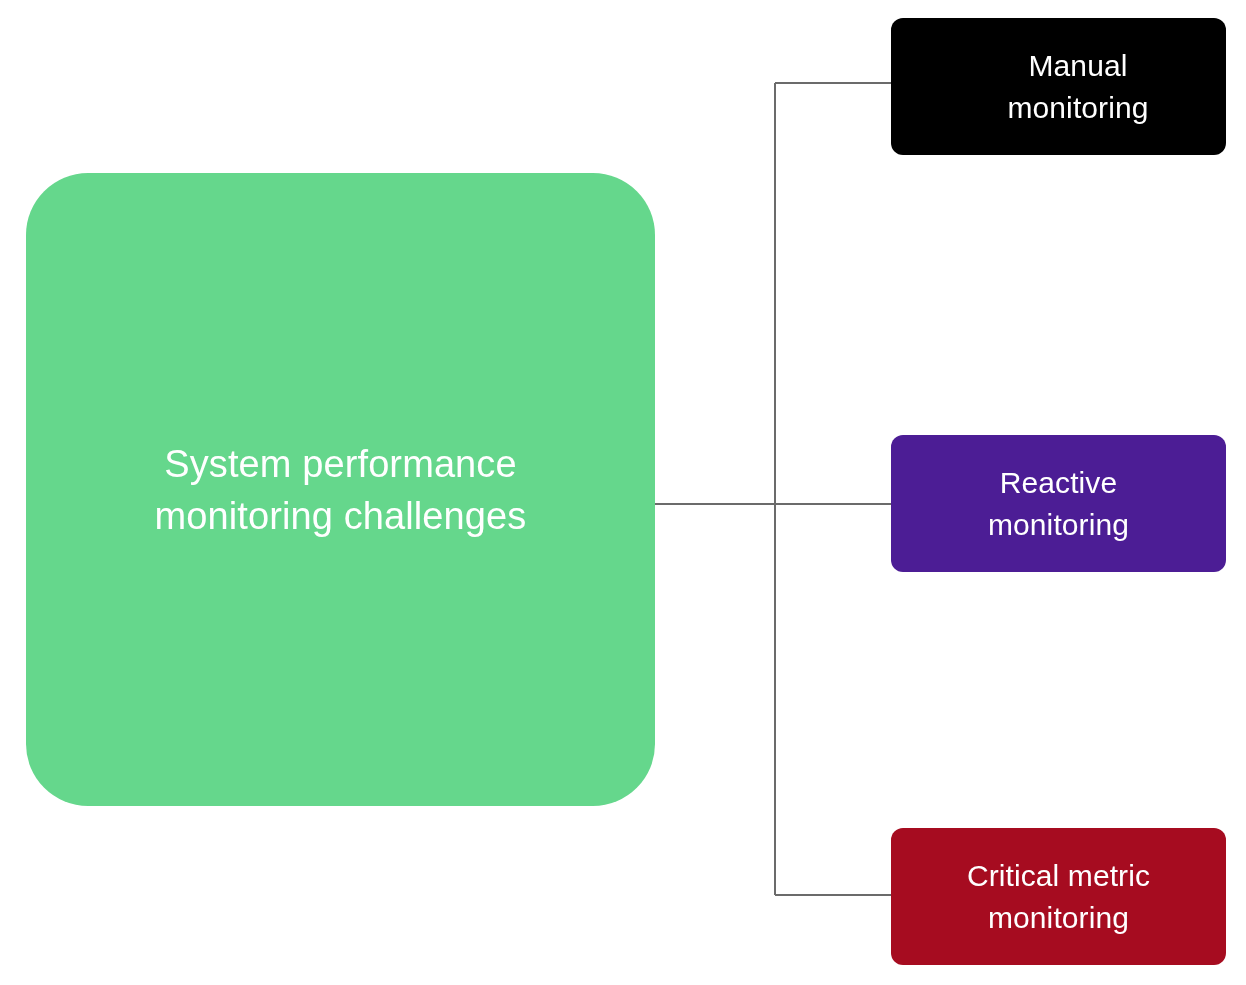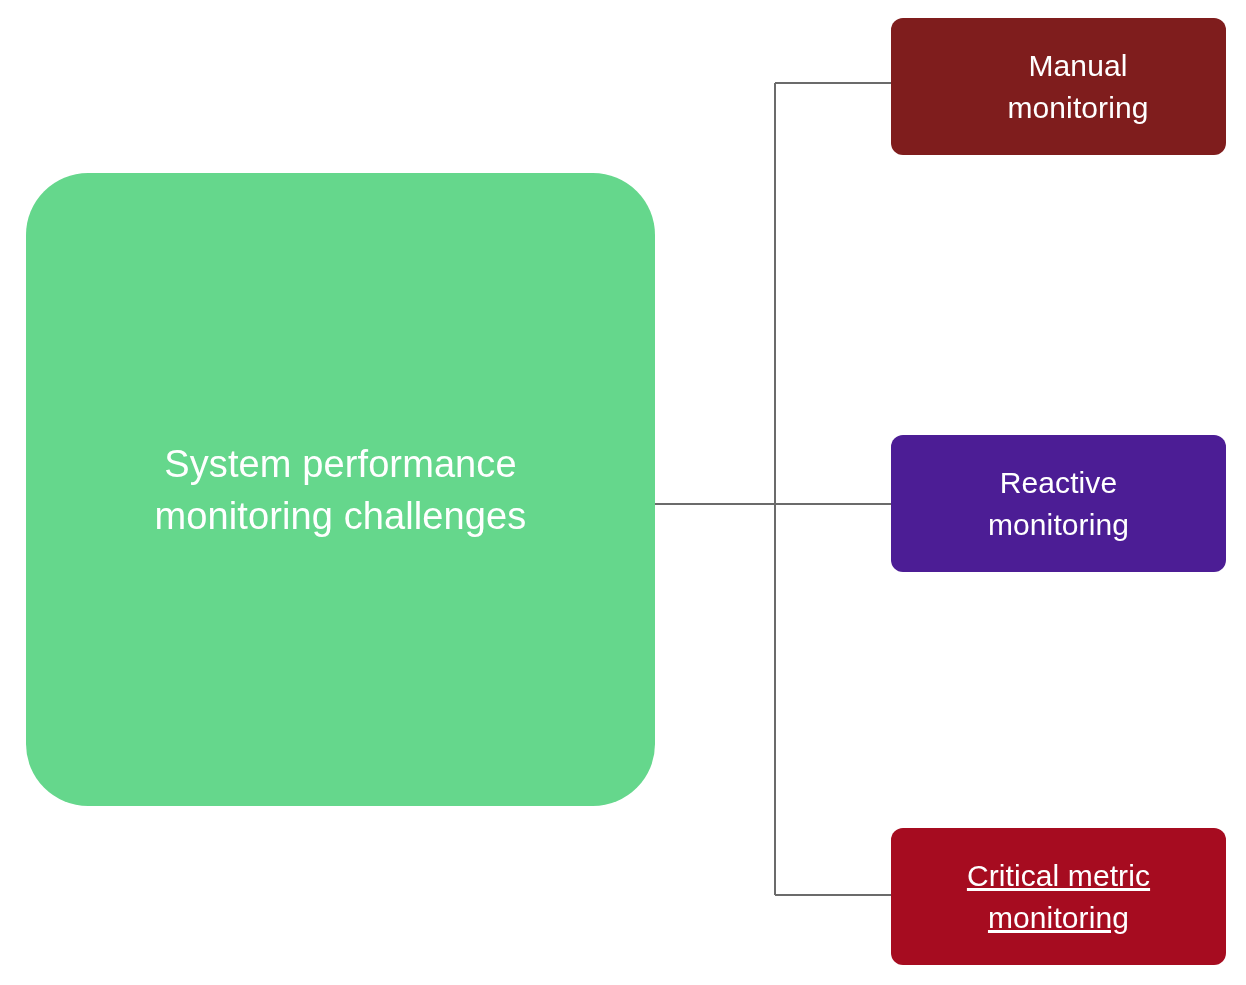--- a/index.html
+++ b/index.html
@@ -66,21 +66,21 @@
     width: 335px;
     height: 137px;
     border-radius: 12px;
     font-size: 30px;
     line-height: 42px;
     letter-spacing: 0.1px;
   }
 
   #node-manual   { top: 18px;  }
   #node-reactive { top: 435px; }
-  #node-critical { top: 828px; text-decoration: underline; }
+  #node-critical { top: 828px; }
 </style>
 </head>
 <body>
 
 <div id="diagram-canvas" style="background: rgb(255, 255, 255);">
 
   <svg id="connectors" viewBox="0 0 1246 985" width="1246" height="985" aria-hidden="true">
     <g stroke="#6b6b6b" stroke-width="2" fill="none" shape-rendering="crispEdges">
       <line x1="655" y1="504" x2="776" y2="504"></line>
       <line x1="775" y1="83" x2="775" y2="895"></line>
@@ -88,21 +88,21 @@
       <line x1="775" y1="504" x2="891" y2="504"></line>
       <line x1="775" y1="895" x2="891" y2="895"></line>
     </g>
   </svg>
 
   <div class="node" id="node-root" style="background: rgb(101, 215, 140); color: rgb(255, 255, 255); justify-content: flex-end;">
     <span class="node-label">System performance
 monitoring challenges</span>
   </div>
 
-  <div class="node node-leaf" id="node-manual" style="background: #7f1d1d; color: rgb(255, 255, 255); padding-left: 39px;">
+  <div class="node node-leaf" id="node-manual" style="background: #000000; color: rgb(255, 255, 255); padding-left: 39px;">
     <span class="node-label">Manual
 monitoring</span>
   </div>
 
   <div class="node node-leaf" id="node-reactive" style="background: #4c1d95; color: rgb(255, 255, 255);">
     <span class="node-label">Reactive
 monitoring</span>
   </div>
 
   <div class="node node-leaf" id="node-critical" style="background: rgb(166, 12, 32); color: rgb(255, 255, 255);">

